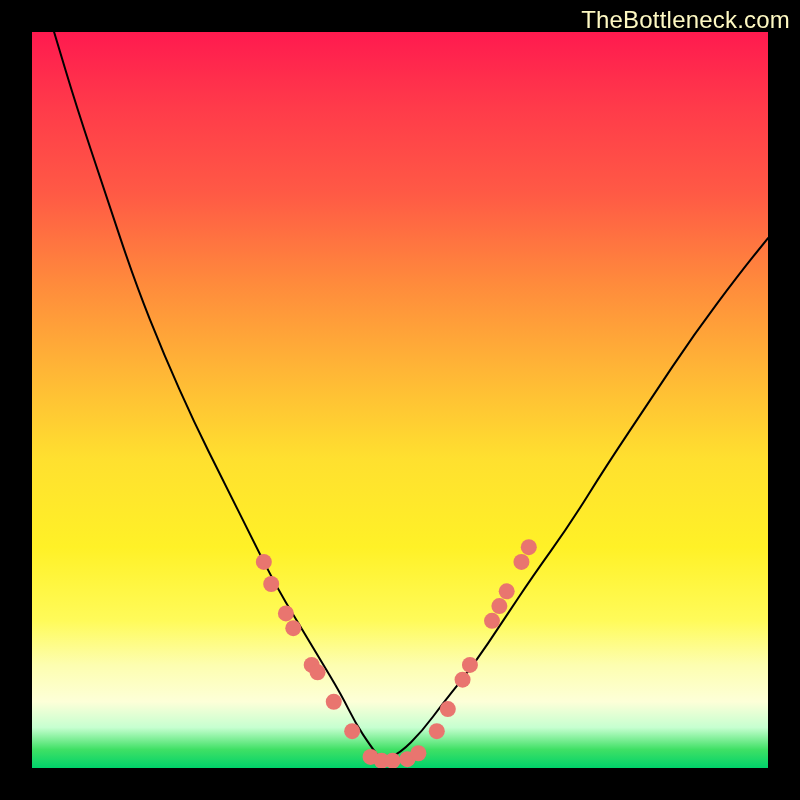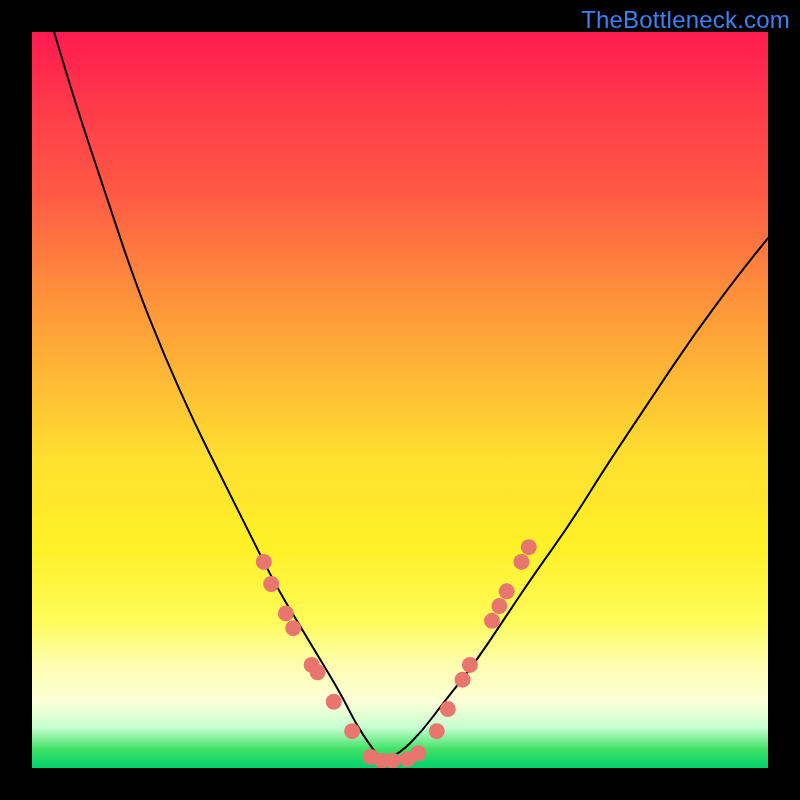--- a/index.html
+++ b/index.html
@@ -39,21 +39,21 @@
       #fdffd8 91%,
       #c6ffd0 94.5%,
       #3fe065 97.5%,
       #00d26a 100%
     );
   }
   .watermark {
     position: absolute;
     top: 6px;
     right: 10px;
-    color: #3b82f6;
+    color: #fef9c3;
     font-size: 24px;
     font-weight: 400;
     letter-spacing: 0.2px;
   }
   svg.curves {
     position: absolute;
     left: 0;
     top: 0;
     width: 736px;
     height: 736px;

